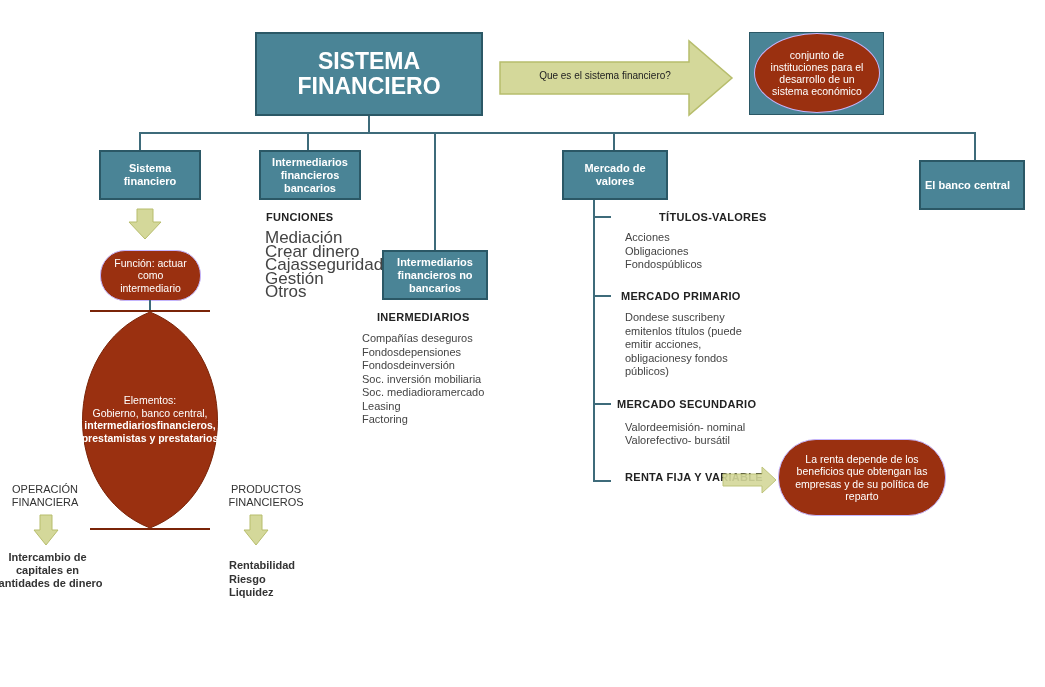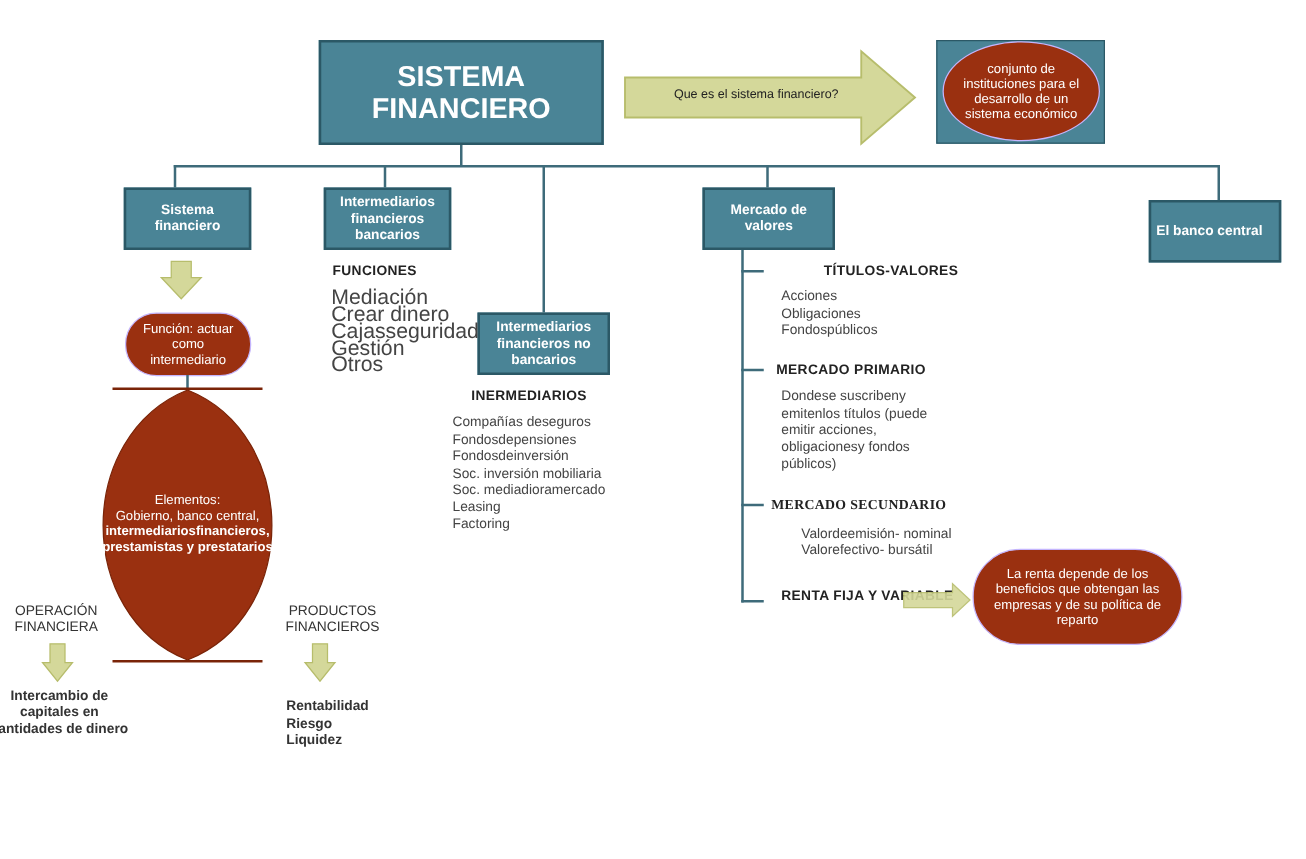--- a/index.html
+++ b/index.html
@@ -138,22 +138,22 @@
 
 <div class="hdr" style="left:621px; top:290px;">MERCADO PRIMARIO</div>
 <div class="abs" style="left:625px; top:311px; font-size:11px; line-height:13.5px; color:#444;">
   <div>Dondese suscribeny</div>
   <div>emitenlos títulos (puede</div>
   <div>emitir acciones,</div>
   <div>obligacionesy fondos</div>
   <div>públicos)</div>
 </div>
 
-<div class="hdr" style="left:617px; top:398px;font-family:Liberation Serif, serif;">MERCADO SECUNDARIO</div>
-<div class="abs" style="left:641px; top:421px; font-size:11px; line-height:13px; color:#444;">
+<div class="hdr" style="left:617px; top:398px;">MERCADO SECUNDARIO</div>
+<div class="abs" style="left:625px; top:421px; font-size:11px; line-height:13px; color:#444;">
   <div>Valordeemisión- nominal</div>
   <div>Valorefectivo- bursátil</div>
 </div>
 
 <div class="hdr" style="left:625px; top:471px;">RENTA FIJA Y VARIABLE</div>
 <svg class="shape" style="left:722px; top:466px;" width="55" height="28">
   <polygon points="1,8 40,8 40,1 54,14 40,27 40,20 1,20" fill="#d4d89a" stroke="#b7bd6c" stroke-width="1" opacity="0.9"></polygon>
 </svg>
 <div class="redpill" style="left:778px; top:439px; width:168px; height:77px; border-radius:38px; font-size:10.5px; line-height:12.5px; padding:12px 12px;">
   <span>La renta depende de los beneficios que obtengan las empresas y de su política de reparto</span>

